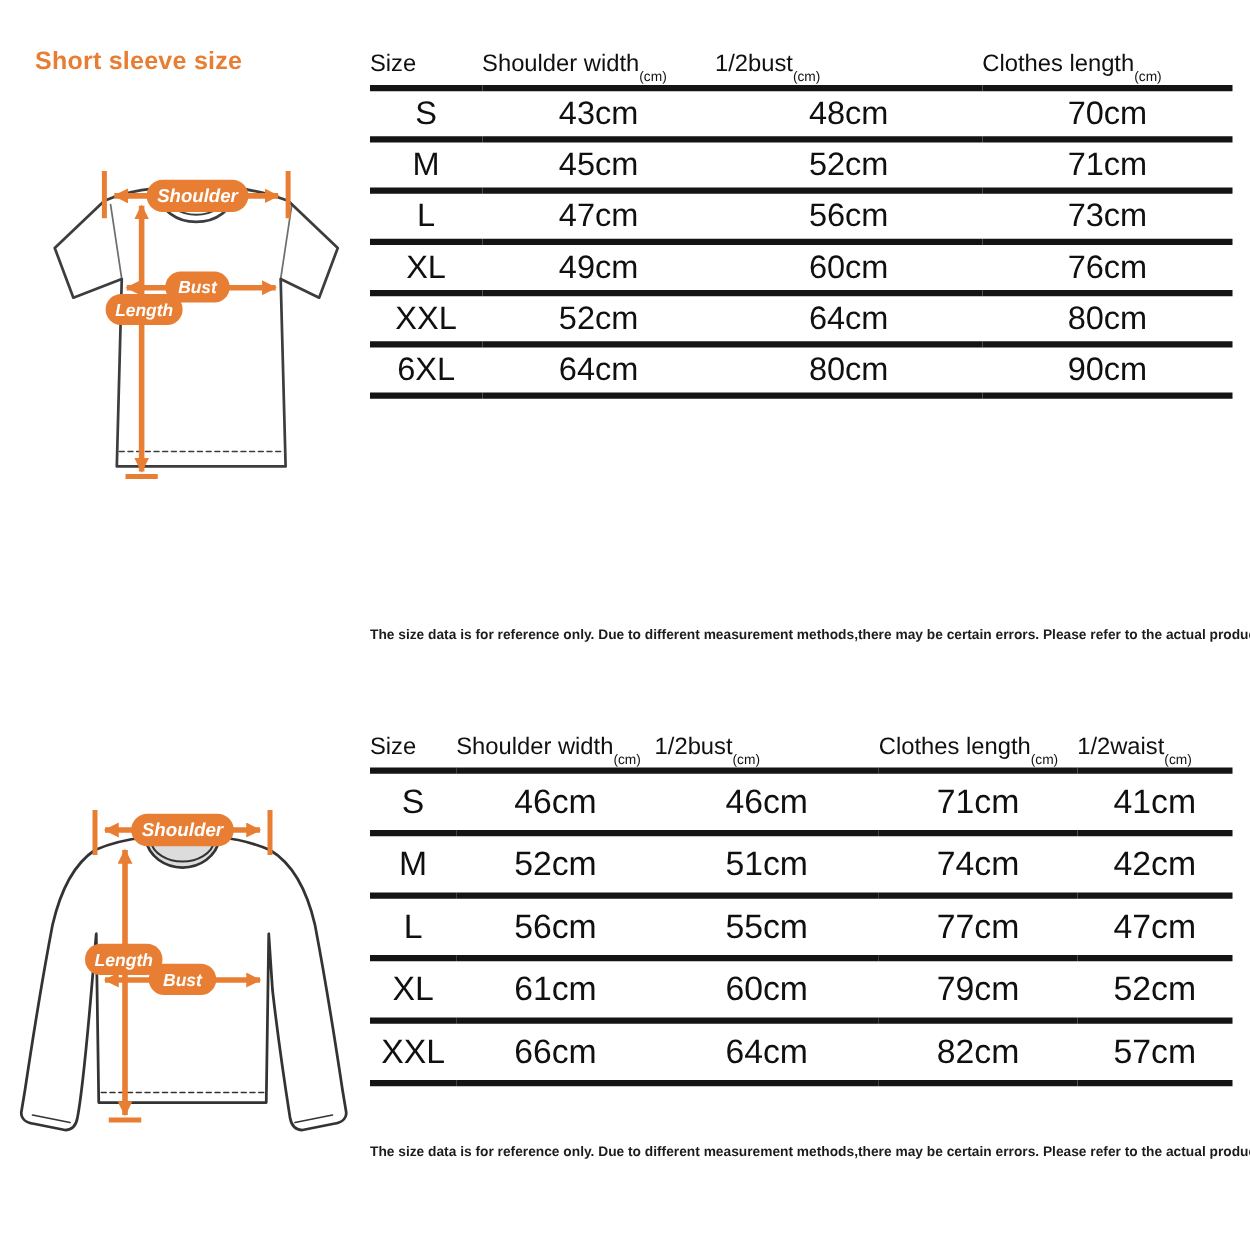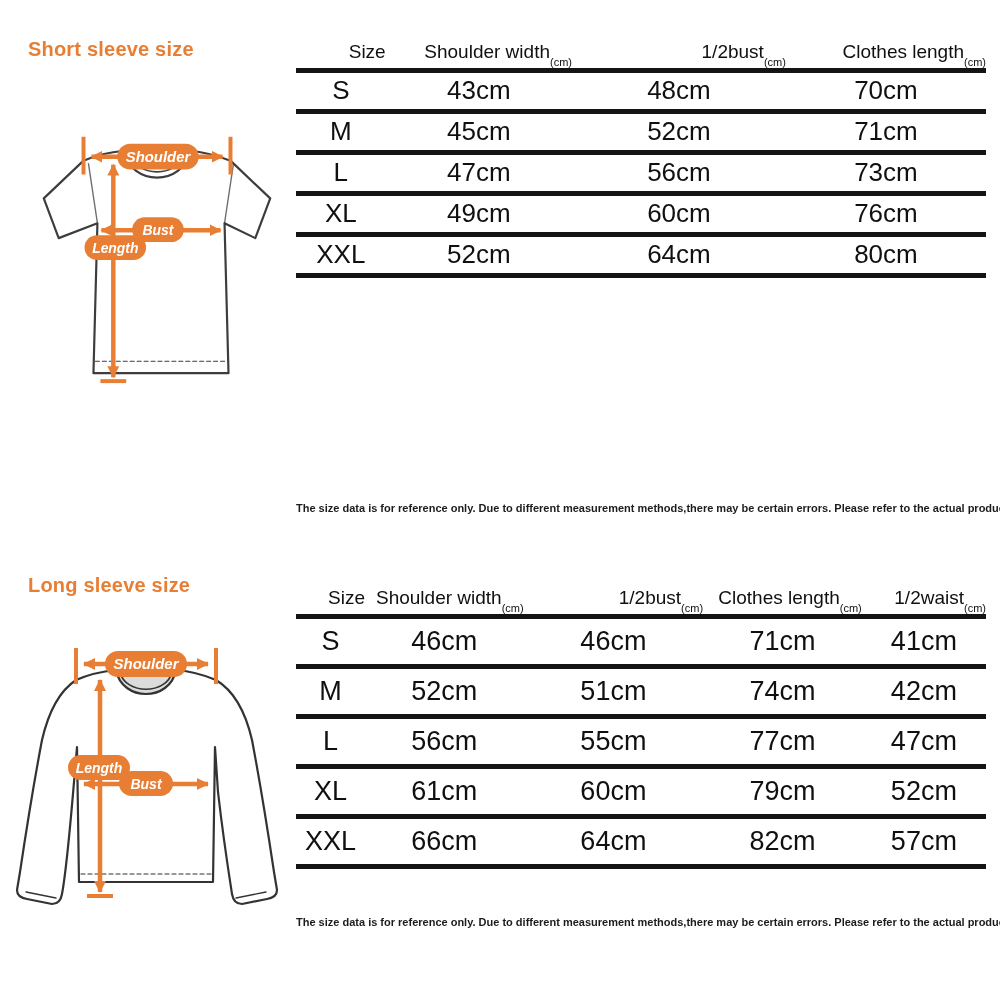--- a/index.html
+++ b/index.html
@@ -20,21 +20,21 @@
   #diagram-short { left:14px; top:110px; }
   #diagram-long  { left:8px;  top:632px; }
 
   table.size-table {
     position:absolute; left:296px; width:690px;
     border-collapse:collapse; table-layout:fixed; color:var(--ink);
   }
   #table-short { top:36px; }
   #table-long  { top:582px; }
   .size-table th {
-    font-size:19px; font-weight:400; text-align:right; vertical-align:middle;
+    font-size:19px; font-weight:400; text-align:left; vertical-align:middle;
     height:34px; border-bottom:5px solid var(--rule); white-space:nowrap; padding:0;
   }
   .size-table th .unit { font-size:11px; position:relative; top:8px; }
   .size-table td {
     font-size:26px; text-align:center; vertical-align:middle;
     height:41px; border-bottom:5px solid var(--rule); padding:0; white-space:nowrap;
   }
   #table-long td { height:50px; font-size:27px; }
 
   .disclaimer {
@@ -129,26 +129,31 @@
           <td>49cm</td>
           <td>60cm</td>
           <td>76cm</td>
         </tr>
         <tr>
           <td>XXL</td>
           <td>52cm</td>
           <td>64cm</td>
           <td>80cm</td>
         </tr>
+        <tr>
+          <td>6XL</td>
+          <td>64cm</td>
+          <td>80cm</td>
+          <td>90cm</td>
+        </tr>
       </tbody>
   </table>
 
   <div class="disclaimer" id="disclaimer-short">The size data is for reference only. Due to different measurement methods,there may be certain errors. Please refer to the actual product.</div>
 
-  <div class="section-title" id="title-long">Long sleeve size</div>
 
   <div class="diagram" id="diagram-long">
     <svg width="288" height="292" viewBox="0 0 288 292">
       <defs>
         <marker id="ah-l" markerUnits="userSpaceOnUse" markerWidth="18" markerHeight="18" refX="11" refY="6" orient="auto-start-reverse">
           <path d="M0,0 L12,6 L0,12 Z" fill="#e87e33"></path>
         </marker>
       </defs>
 
       <g stroke="#333333" stroke-width="2.2" fill="#ffffff" stroke-linejoin="round" stroke-linecap="round">

